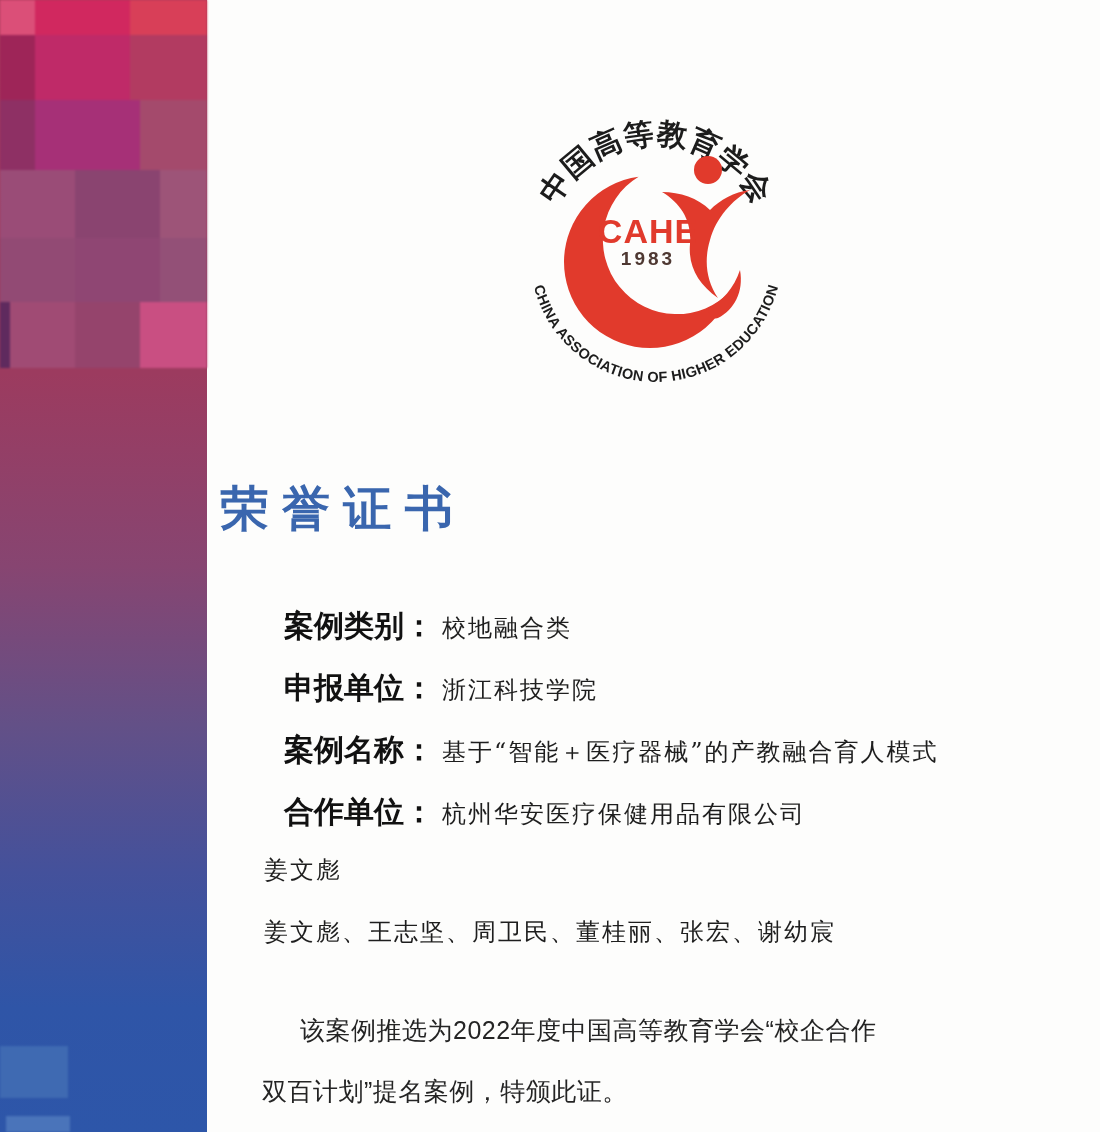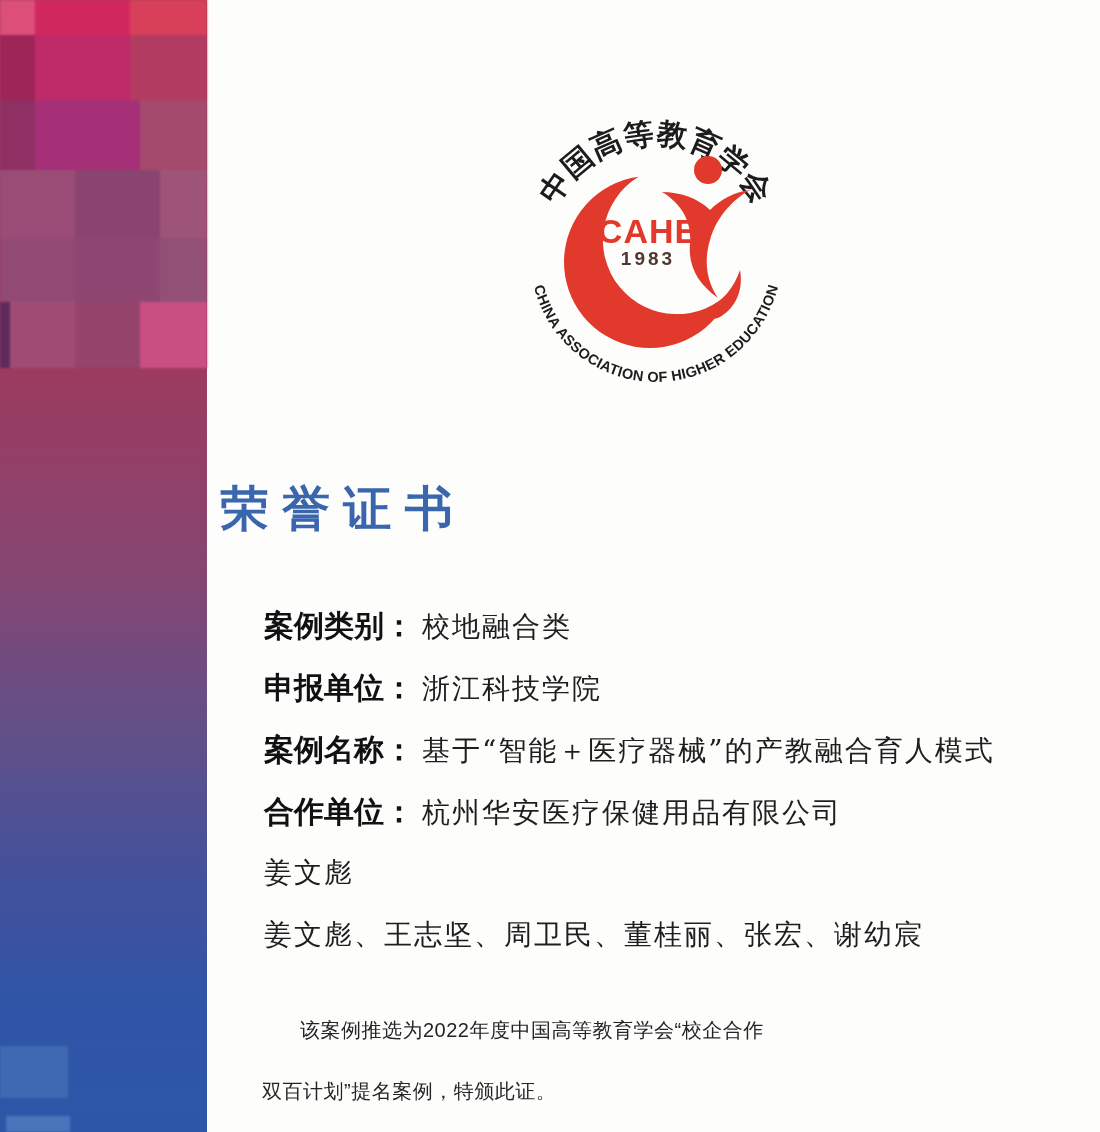--- a/index.html
+++ b/index.html
@@ -26,30 +26,30 @@
     text-align:left;color:var(--title-blue);
     font-size:48px;font-weight:700;letter-spacing:0.28em;padding-left:0.28em;
     font-family:"Liberation Sans",sans-serif;
     margin-top:39px;
   }
   
   .fields{position:absolute;left:264px;top:606px;width:800px;}
   .field-row{display:flex;align-items:baseline;height:34px;margin-bottom:28px;}
   .field-label{
     flex:0 0 158px;font-size:30px;font-weight:bold;color:#111;
-    font-family:"Liberation Sans",sans-serif;white-space:nowrap;
+    font-family:"Liberation Sans",sans-serif;white-space:nowrap;margin-left:20px;
   }
   .field-value{
-    font-size:28px;color:#1e1e1e;letter-spacing:2px;white-space:nowrap;
+    font-size:24px;color:#1e1e1e;letter-spacing:2px;white-space:nowrap;
     font-family:"DejaVu Serif","Liberation Serif",serif;
   }
   
   .body-par{
     position:absolute;left:262px;top:1000px;width:800px;
-    font-size:20px;line-height:61px;color:#242424;letter-spacing:0.5px;
+    font-size:25px;line-height:61px;color:#242424;letter-spacing:0.5px;
     font-family:"Liberation Sans",sans-serif;
   }
   .body-line-1{text-indent:38px;}
 </style>
 </head>
 <body>
 
 <div class="page">
 
   <div class="left-strip" style="background: linear-gradient(rgb(170, 58, 92) 0%, rgb(156, 59, 95) 33%, rgb(135, 69, 113) 50%, rgb(99, 80, 135) 64%, rgb(68, 81, 155) 77%, rgb(47, 85, 167) 89%, rgb(45, 86, 169) 100%);">

